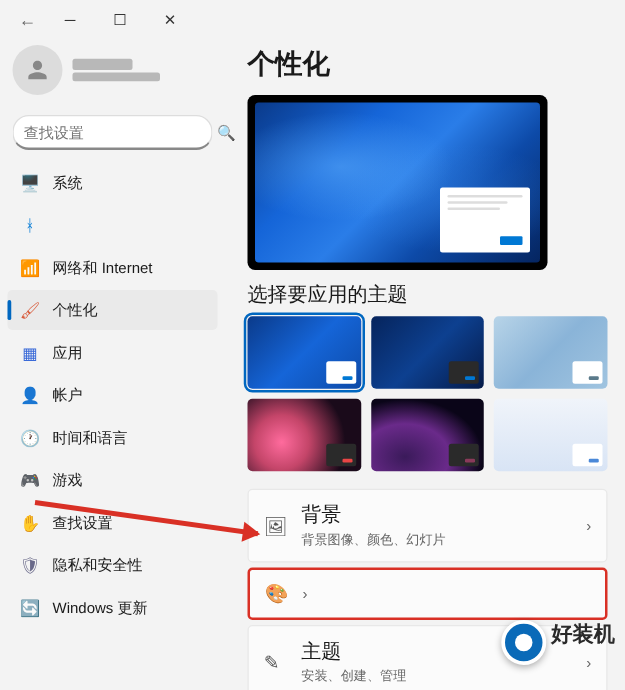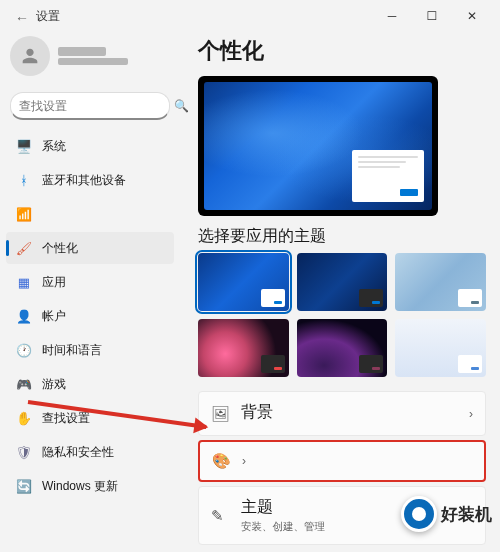--- a/index.html
+++ b/index.html
@@ -54,31 +54,30 @@
 .th6 .mini::after{background:#4a88d8}
 .card{display:flex;align-items:center;background:#fbfbfb;border:1px solid #e8e8e8;border-radius:4px;padding:10px 12px;margin-bottom:4px;cursor:pointer;gap:12px}
 .card.hl{border:2px solid #d93025}
 .card .cicon{width:18px;color:#555;font-size:15px}
 .card .ctxt{flex:1}
 .card .ct1{font-size:16px;margin-bottom:2px}
 .card .ct2{font-size:10.5px;color:#666}
 .card .chev{color:#666;font-size:12px}
 .arrow{position:absolute;left:28px;top:400px;width:180px;height:4px;background:#d93025;transform:rotate(8deg);transform-origin:left center;z-index:99}
 .arrow::after{content:"";position:absolute;right:-2px;top:-6px;border-left:14px solid #d93025;border-top:8px solid transparent;border-bottom:8px solid transparent}
-.wm{position:absolute;right:8px;bottom:20px;display:flex;align-items:center;gap:4px;z-index:100}
+.wm{position:absolute;right:8px;bottom:20px;display:flex;gap:4px;z-index:100}
 .wmico{width:36px;height:36px;border-radius:50%;background:#0a6ab8;border:3px solid #fff;display:flex;align-items:center;justify-content:center;box-shadow:0 2px 6px rgba(0,0,0,0.3)}
 .wmico::after{content:"";width:14px;height:14px;border-radius:50%;background:#fff}
 .wmtx{font-size:17px;font-weight:bold;color:#2a2a2a}
 </style>
 </head>
 <body>
 
 <div class="titlebar">
   <div class="back">←</div>
-  <div class="ttl">设置</div>
   <div class="wbtn">─</div>
   <div class="wbtn">☐</div>
   <div class="wbtn">✕</div>
 </div>
 
 <div class="main">
   <div class="sidebar">
     <div class="user">
       <div class="avatar">
           <svg viewBox="0 0 24 24">
@@ -94,24 +93,24 @@
       <input placeholder="查找设置" style="">
       <span>🔍</span>
     </div>
     <div id="navlist">
         <div class="navitem">
           <span class="nicon" style="color:#0078d4">🖥️</span>
           <span>系统</span>
         </div>
         <div class="navitem">
           <span class="nicon" style="color:#0078d4">ᚼ</span>
-          <span>蓝牙和其他设备</span>
         </div>
         <div class="navitem">
           <span class="nicon" style="color:#0aa0d4">📶</span>
+          <span>网络和 Internet</span>
         </div>
         <div class="navitem sel">
           <span class="nicon" style="color:#d85a3a">🖌</span>
           <span>个性化</span>
         </div>
         <div class="navitem">
           <span class="nicon" style="color:#3a6ad8">▦</span>
           <span>应用</span>
         </div>
         <div class="navitem">
@@ -172,20 +171,21 @@
         </div>
       <div class="theme th6">
           <div class="mini"></div>
         </div>
     </div>
     <div id="cardlist">
         <div class="card">
           <div class="cicon">🖼</div>
           <div class="ctxt">
             <div class="ct1">背景</div>
+            <div class="ct2">背景图像、颜色、幻灯片</div>
           </div>
           <div class="chev">›</div>
         </div>
         <div class="card hl">
           <div class="cicon">🎨</div>
           <div class="chev">›</div>
         </div>
         <div class="card">
           <div class="cicon">✎</div>
           <div class="ctxt">

